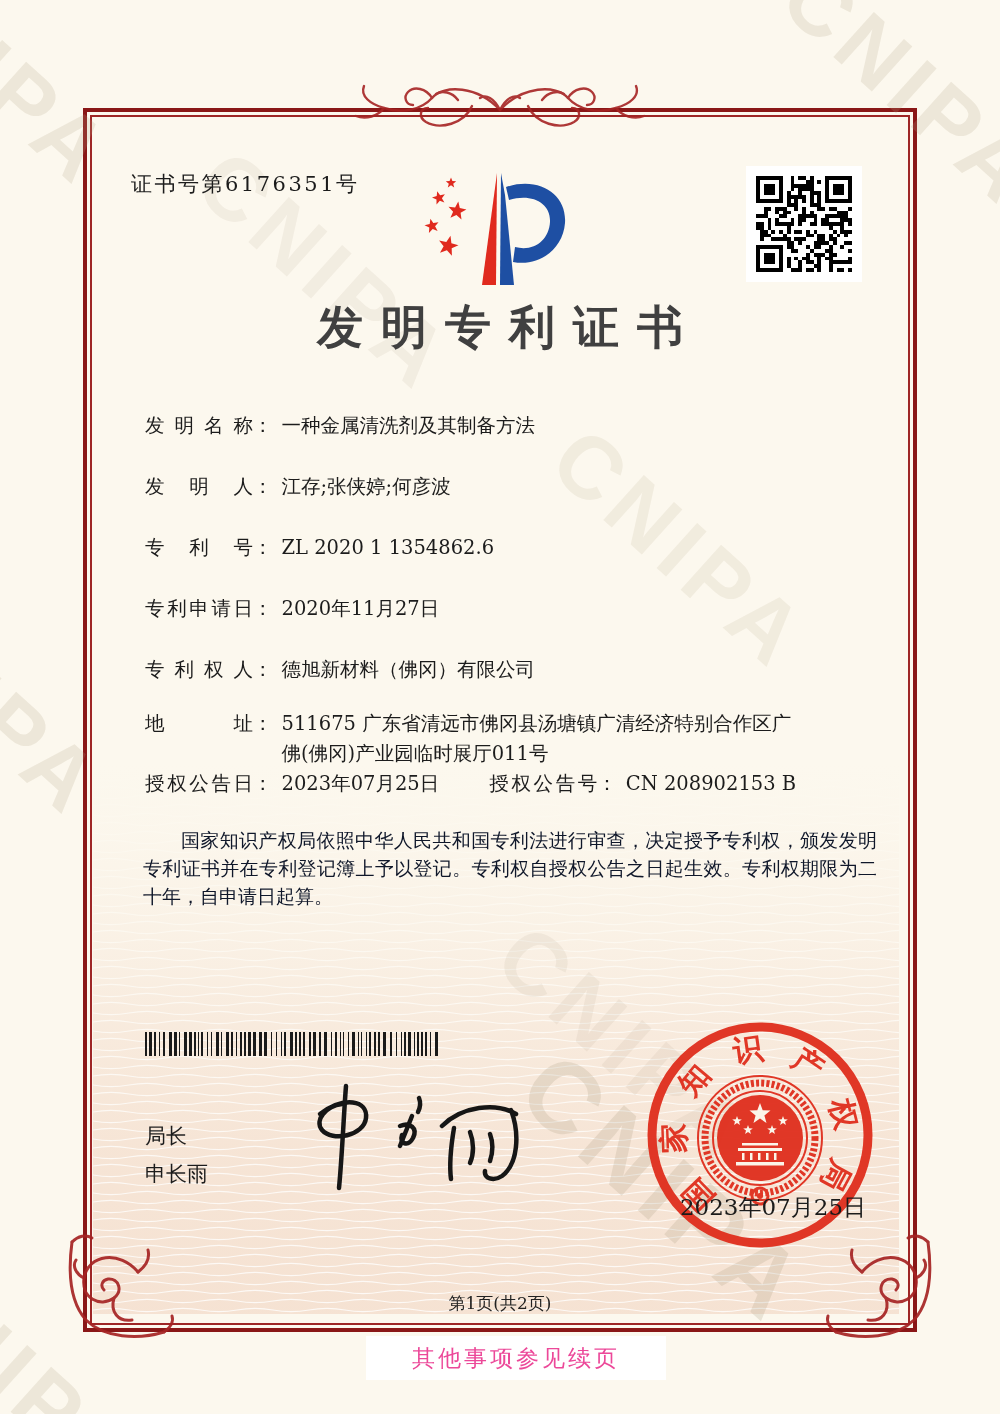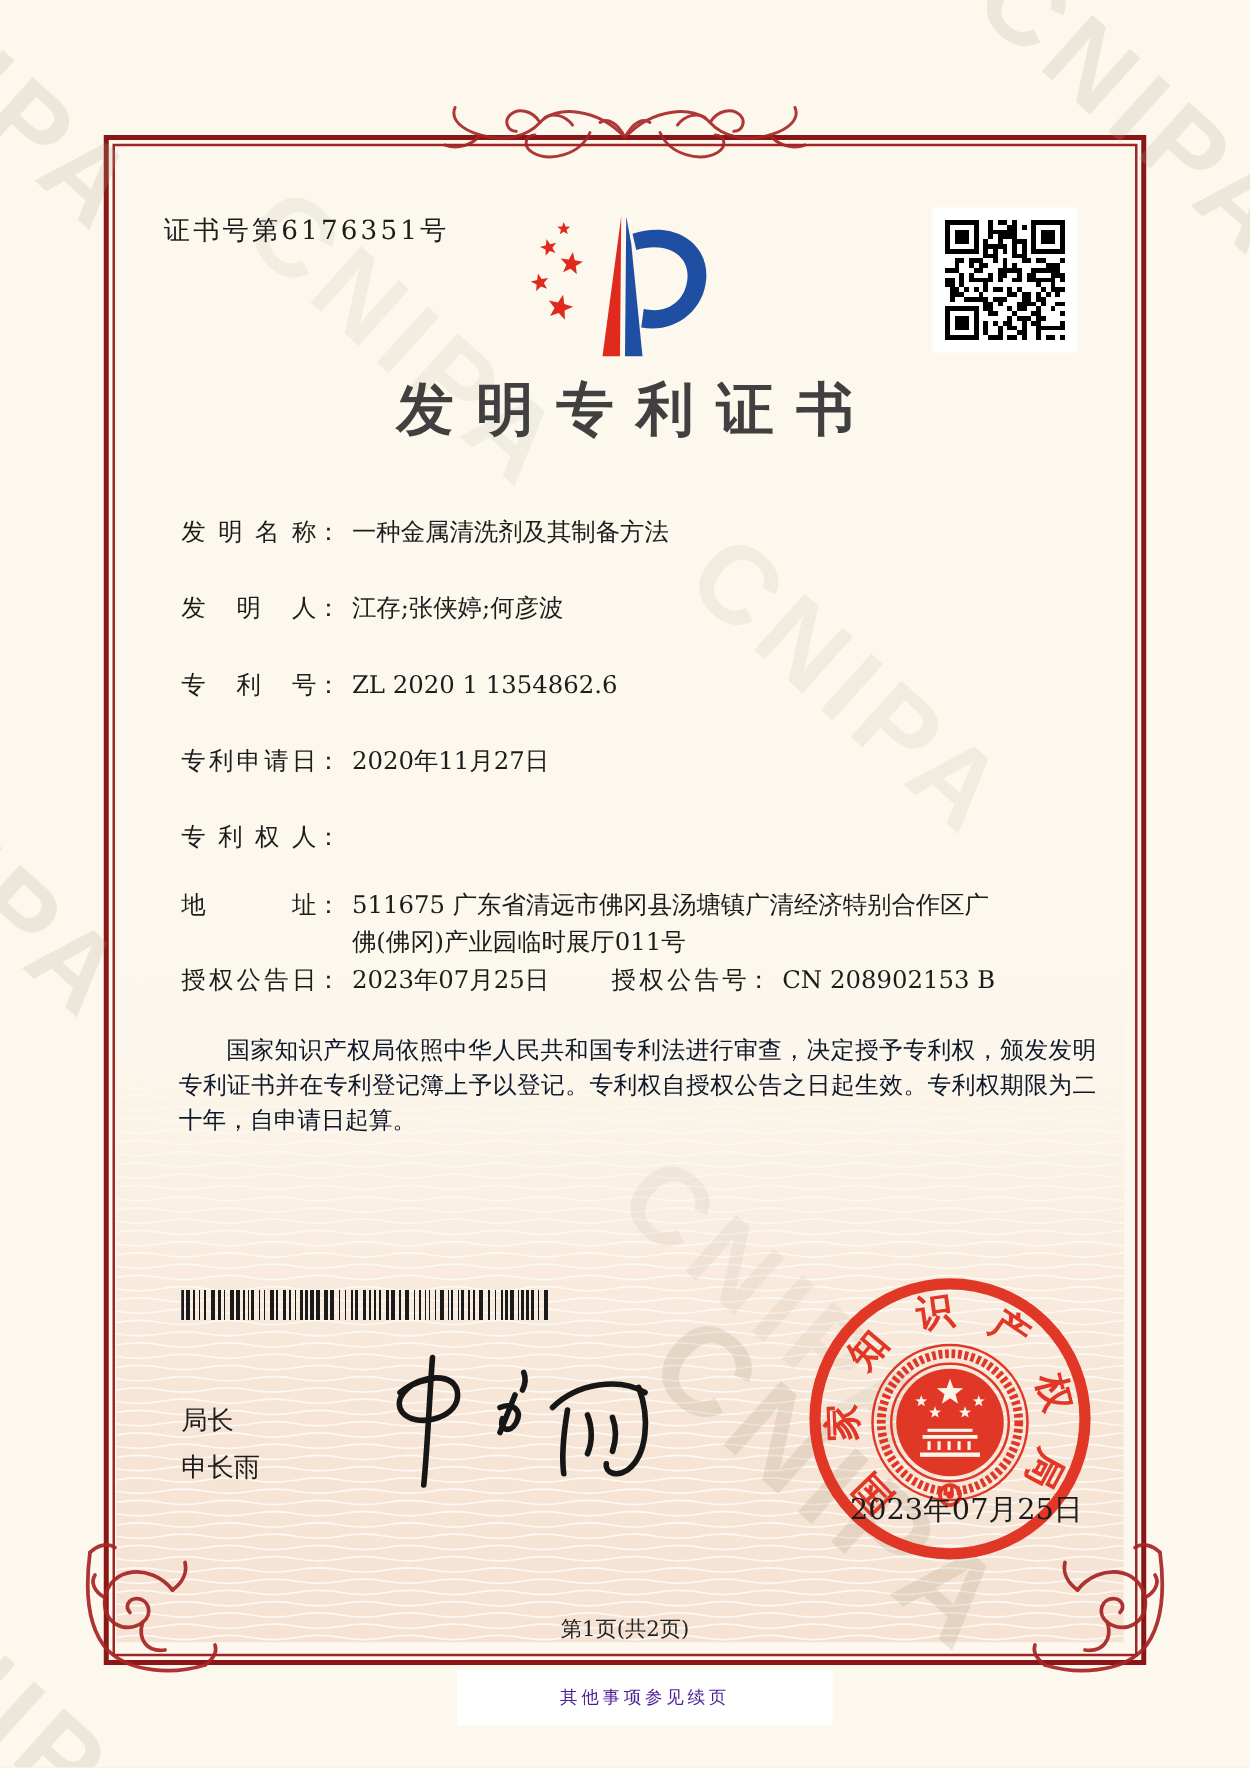--- a/index.html
+++ b/index.html
@@ -66,21 +66,21 @@
       font-family:Liberation Mono, monospace;}
   .signature-box{position:absolute;left:292px;top:1080px;width:250px;height:112px;}
 
   .seal-box{position:absolute;left:642px;top:1017px;width:236px;height:236px;z-index:4;}
   .seal-date{position:absolute;left:658px;top:1192px;width:230px;text-align:center;
       font-size:23px;color:#1b1b1b;z-index:5;}
 
   .page-num{position:absolute;left:0;top:1292px;width:1000px;text-align:center;
       font-size:17px;color:#222;}
   .cont-note{position:absolute;left:366px;top:1336px;width:300px;height:44px;background:#ffffff;
-      z-index:4;text-align:center;line-height:44px;font-size:14px;letter-spacing:3px;color:#4c1d95;}
+      z-index:4;text-align:center;line-height:44px;font-size:23px;letter-spacing:3px;color:#ec4899;}
 </style>
 </head>
 <body>
 
 <div class="page">
 
   <div class="wm wm1">CNIPA</div>
   <div class="wm wm2">CNIPA</div>
   <div class="wm wm3">CNIPA</div>
   <div class="wm wm4">CNIPA</div>
@@ -567,20 +567,21 @@
         <span class="fval">2020年11月27日</span>
       </div>
       <div class="frow mb26">
         <span class="jlabel">
             <span>专</span>
             <span>利</span>
             <span>权</span>
             <span>人</span>
           </span>
           <span class="colon">：</span>
+        <span class="fval">德旭新材料（佛冈）有限公司</span>
       </div>
       <div class="frow addr">
         <span class="jlabel">
             <span>地</span>
             <span>址</span>
           </span>
           <span class="colon">：</span>
         <span class="fval addr-val">511675 广东省清远市佛冈县汤塘镇广清经济特别合作区广佛(佛冈)产业园临时展厅011号</span>
       </div>
       <div class="frow last">

